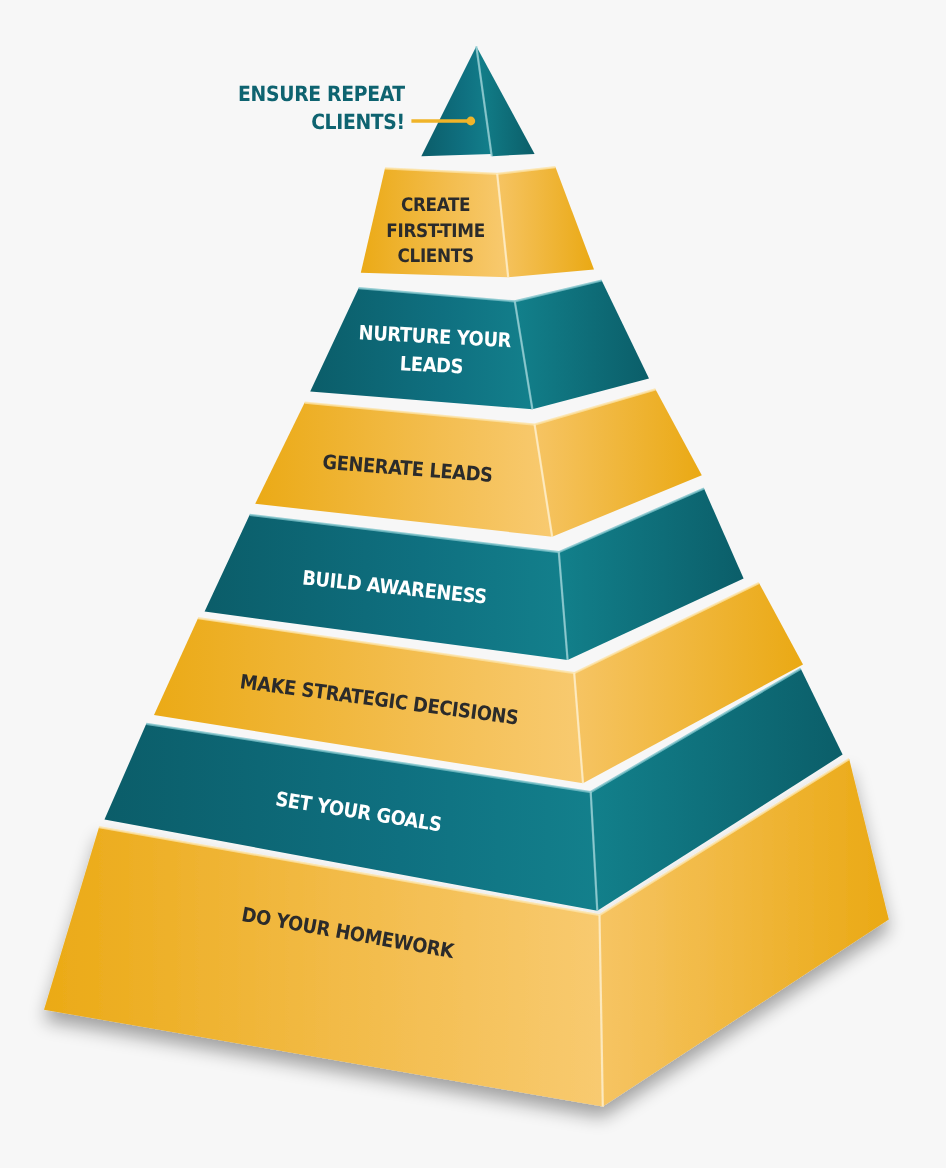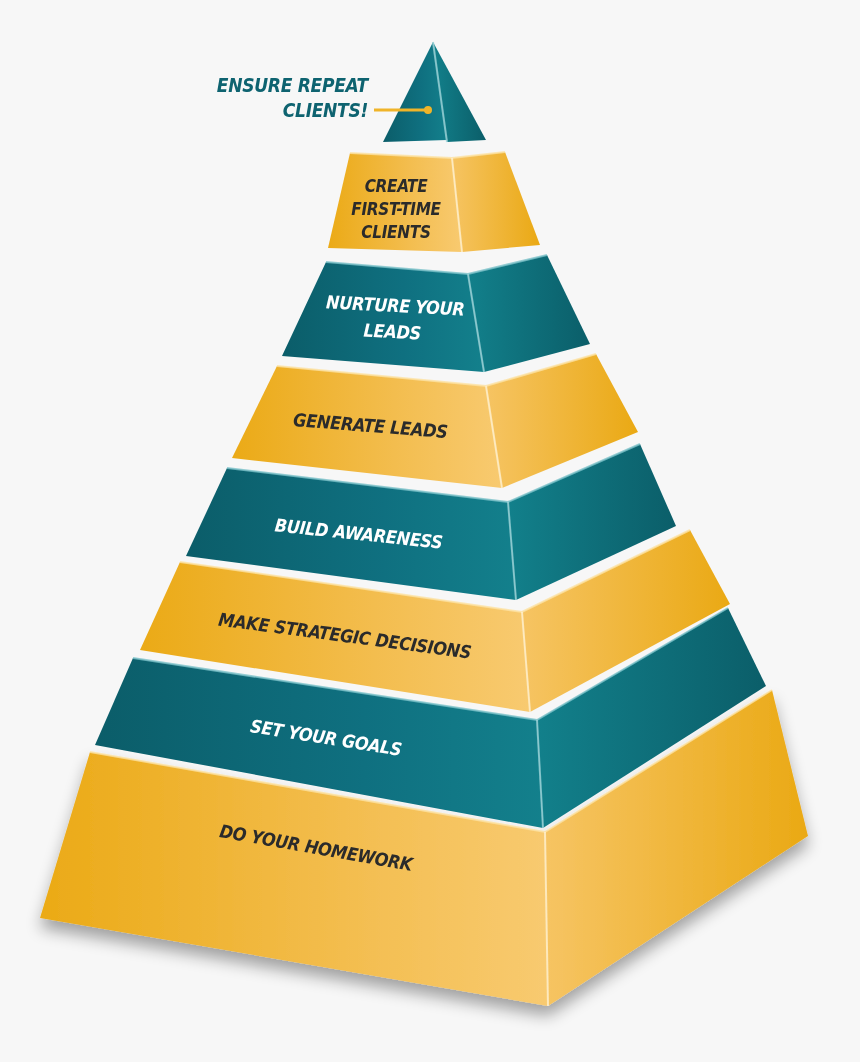--- a/index.html
+++ b/index.html
@@ -2,21 +2,21 @@
 <html><head>
 <meta charset="utf-8">
 <style>
   html, body { margin: 0; padding: 0; }
   body {
     width: 860px; height: 1062px;
     background: #f7f7f7;
     overflow: hidden;
     font-family: "DejaVu Sans", "Liberation Sans", sans-serif;
   }
-  #stage { position: relative; width: 812px; height: 1062px; font-style: italic; }
+  #stage { position: relative; width: 812px; height: 1062px; }
   svg { position: absolute; left: 0; top: 0; }
   .lbl {
     font-family: "DejaVu Sans Condensed", "DejaVu Sans", "Liberation Sans", sans-serif;
     font-weight: 600;
     letter-spacing: -0.3px;
   }
 </style>
 </head>
 <body>
 

